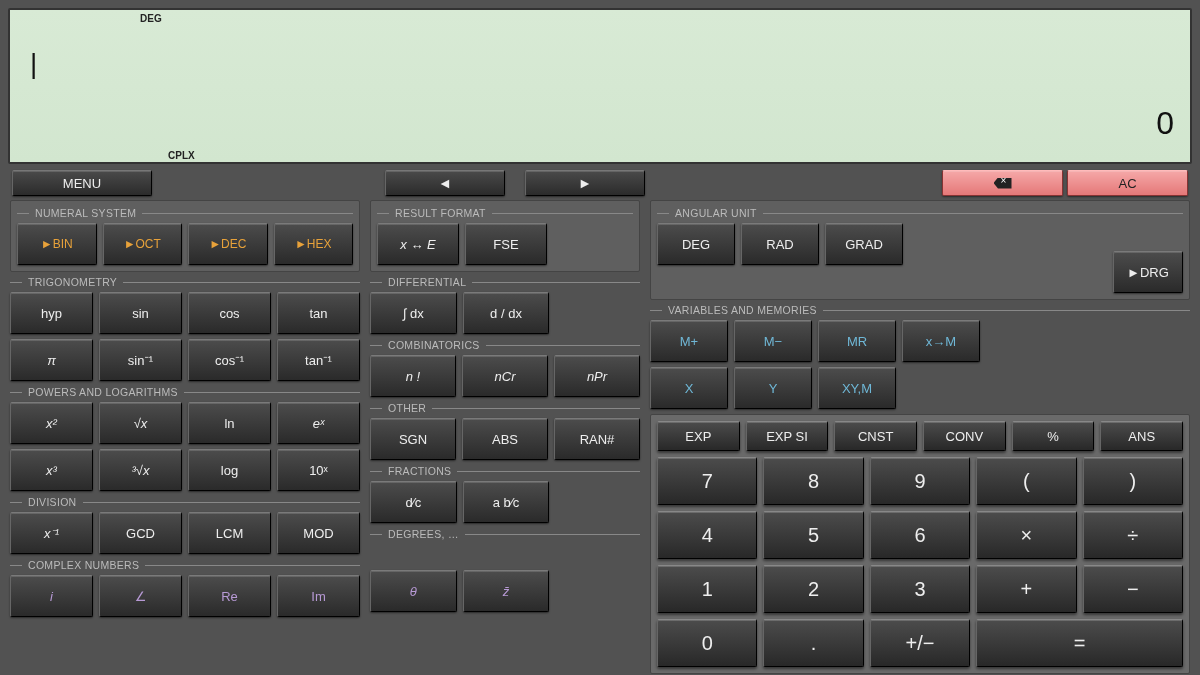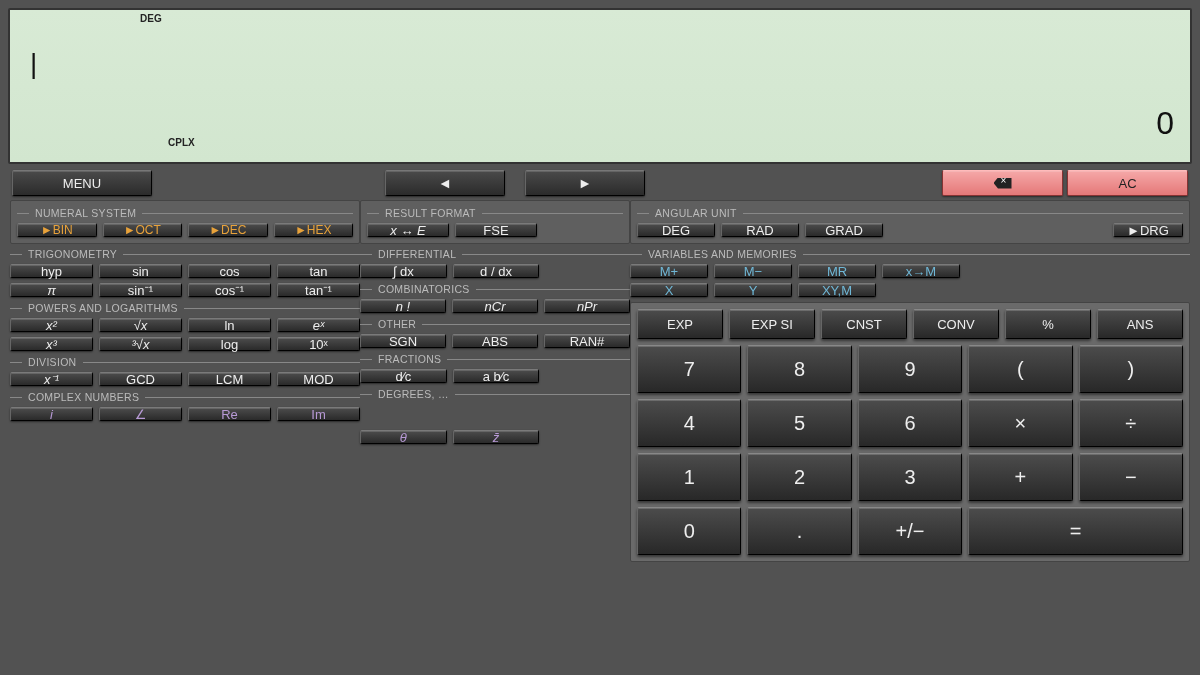--- a/index.html
+++ b/index.html
@@ -9,21 +9,21 @@
     margin: 8px 8px 6px 8px;
     height: 156px;
     background: linear-gradient(#d8ead5, #d2e6cf);
     border: 2px solid #333;
     border-radius: 2px;
     position: relative;
     padding: 4px 10px;
   }
   .display .indicator { position: absolute; font-size: 10px; color: #222; font-weight: bold; }
   .display .ind-deg { top: 3px; left: 130px; }
-  .display .ind-cplx { bottom: 14px; left: 158px; }
+  .display .ind-cplx { bottom: 1px; left: 158px; }
   .display .cursor { position: absolute; top: 38px; left: 20px; font-size: 28px; color: #111; }
   .display .result { position: absolute; bottom: 20px; right: 16px; font-size: 32px; color: #111; }
   
   .controls-row { display: flex; padding: 0 12px; gap: 4px; align-items: center; }
   .nav-spacer { flex: 1; }
   
   .btn, .btn-red, .btn-big, .btn-med {
     background: linear-gradient(#4a4a4a, #2b2b2b);
     border: 1px solid #000;
     border-top-color: #777;
@@ -35,36 +35,36 @@
     align-items: center;
     justify-content: center;
     cursor: pointer;
     border-radius: 2px;
     box-shadow: inset 0 1px 0 rgba(255,255,255,.15), 0 1px 2px rgba(0,0,0,.5);
   }
   .btn-menu { width: 140px; }
   .btn-nav { width: 120px; font-size: 14px; }
   .btn-red { background: linear-gradient(#f5a8a8, #e57878); color: #222; width: 121px; border-color: #833; border-top-color:#fbb; }
   
-  .cols { display: flex; padding: 4px 10px 0 10px; gap: 0; }
+  .cols { display: flex; padding: 4px 10px 0 10px; gap: 10px; }
   .col-left { width: 350px; }
   .col-mid { width: 270px; }
   .col-right { flex: 1; }
   
   .panel { background: #5f5f5f; border: 1px solid #444; border-radius: 2px; padding: 4px 6px 6px 6px; margin-bottom: 4px; }
   
   .group-header { display: flex; align-items: center; gap: 6px; margin: 2px 0 4px 0; }
   .group-header .line { flex: 0 0 12px; height: 1px; background: #888; }
   .group-header .line.after { flex: 1; }
   .group-header .label { font-size: 10.5px; color: #bbb; letter-spacing: .3px; }
   
   .row { display: flex; gap: 6px; margin-bottom: 5px; }
   .row:last-child { margin-bottom: 0; }
   
-  .k { flex: 1; height: 14px; font-size: 13px;
+  .k { flex: 1; height: 42px; font-size: 13px;
     background: linear-gradient(#4c4c4c, #2a2a2a);
     border: 1px solid #000; border-top-color:#7a7a7a; border-left-color:#666;
     color: #eee; display:flex; align-items:center; justify-content:center; cursor:pointer; border-radius:2px;
     box-shadow: inset 0 1px 0 rgba(255,255,255,.15), 0 1px 2px rgba(0,0,0,.5);
     font-style: italic;
   }
   .k.upright { font-style: normal; }
   .k.orange { color: #e8a23a; font-style: normal; font-size:12px; }
   .k.blue { color: #6fb7d6; font-style: normal; }
   .k.purple { color: #b89ad6; }
@@ -76,21 +76,21 @@
   .np { 
     background: linear-gradient(#4c4c4c, #282828);
     border: 1px solid #000; border-top-color:#888; border-left-color:#666;
     color:#eee; display:flex;align-items:center;justify-content:center; 
     font-size:20px; height: 48px; cursor:pointer; border-radius:2px;
     box-shadow: inset 0 1px 0 rgba(255,255,255,.18), 0 2px 3px rgba(0,0,0,.5);
     font-style: normal;
   }
   .np.sm { font-size: 13px; height: 30px; }
   .np.wide2 { grid-column: span 2; }
-  .drg-btn { width: 70px; }
+  .drg-btn { width: 70px; margin-top: 28px; }
   
   .bs-icon { display:inline-block; width:18px; height:11px; background:#222; clip-path: polygon(25% 0, 100% 0, 100% 100%, 25% 100%, 0 50%); position:relative; }
   .bs-icon::after{ content:"×"; position:absolute; left:7px; top:-3px; color:#fff; font-size:10px;}
 </style>
 </head>
 <body>
 
 <div class="display">
   <span class="indicator ind-deg">DEG</span>
   <span class="indicator ind-cplx">CPLX</span>

